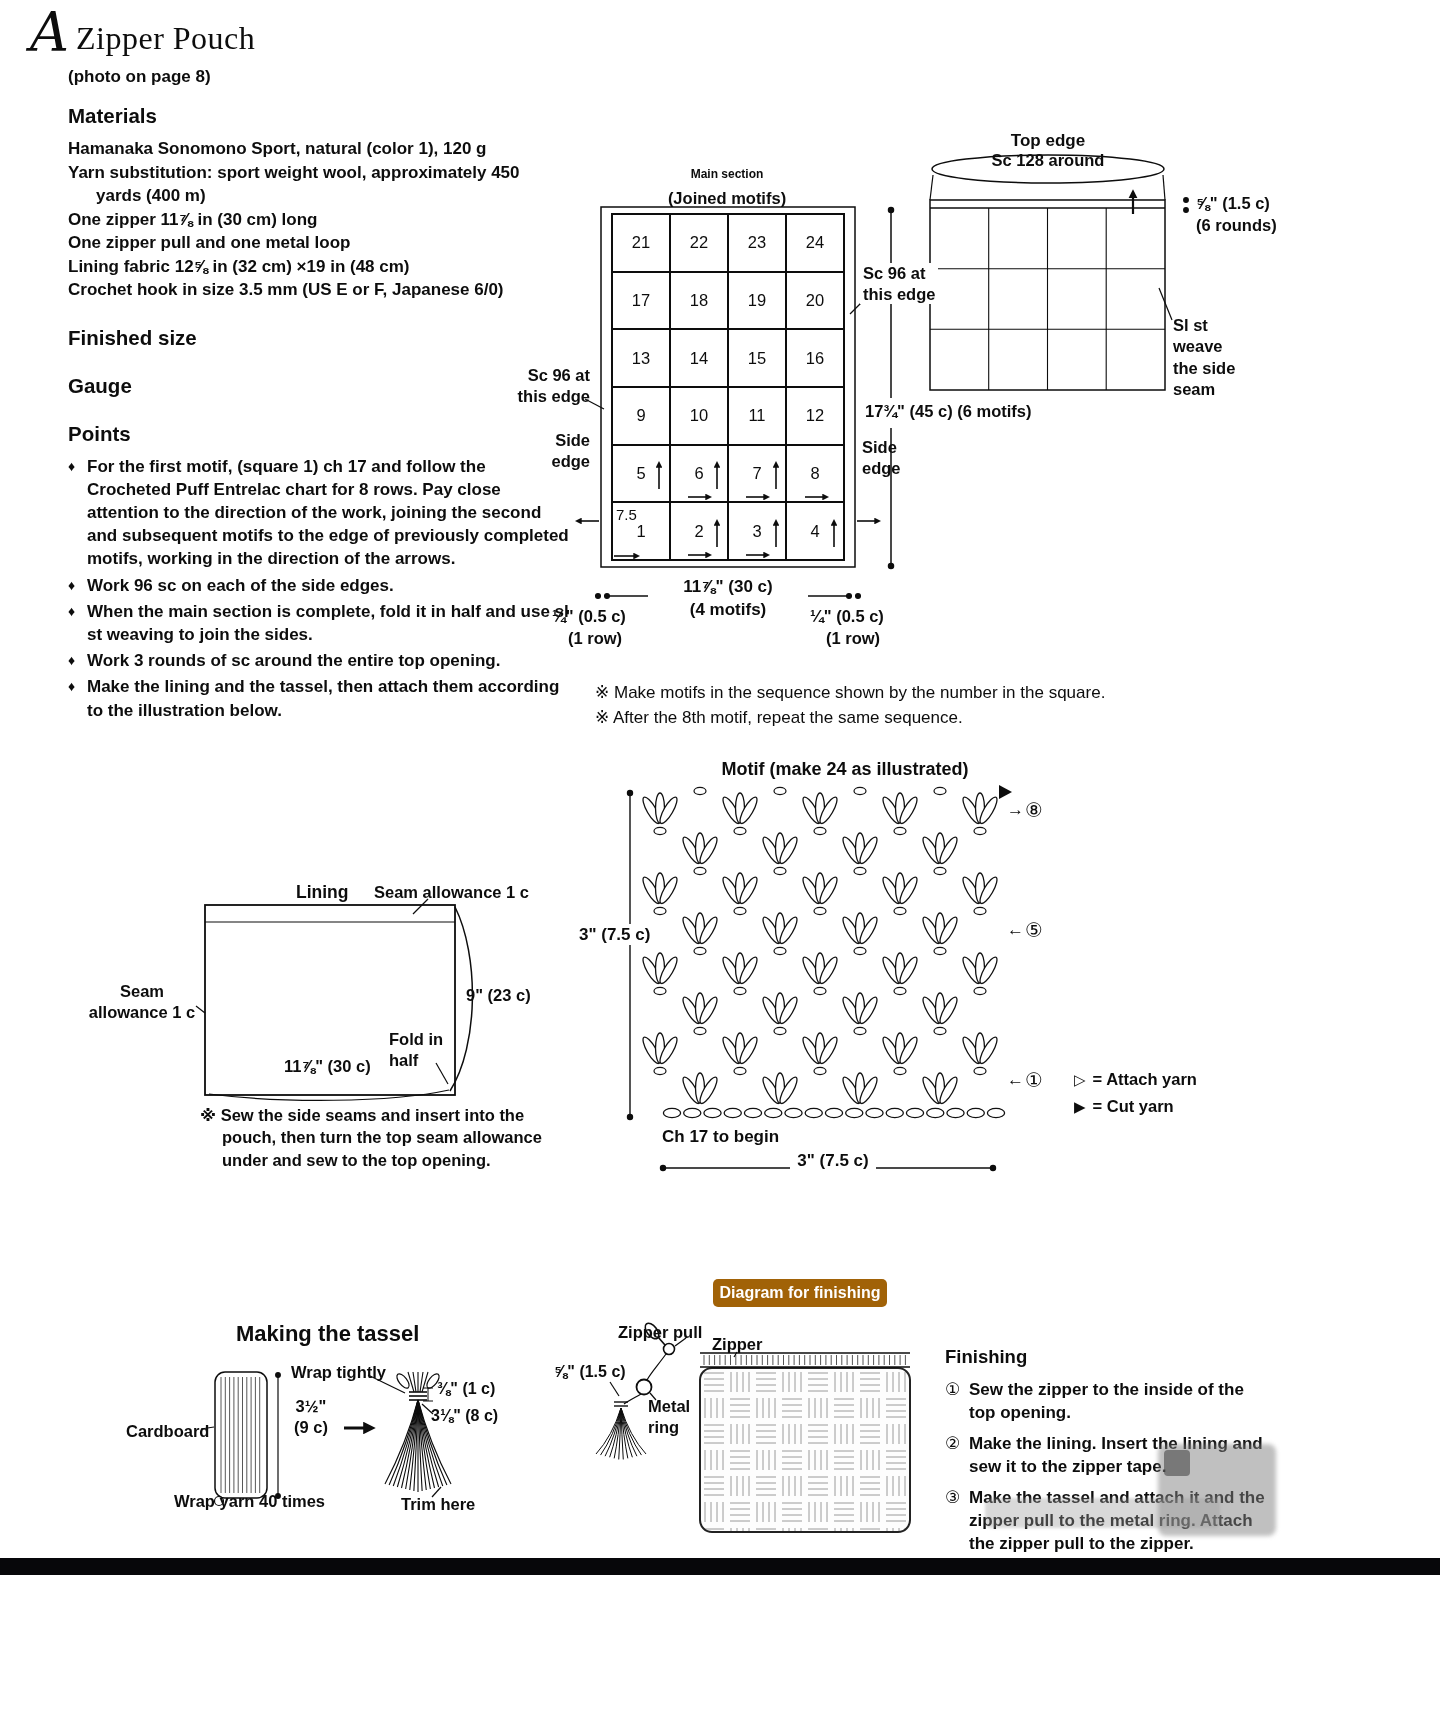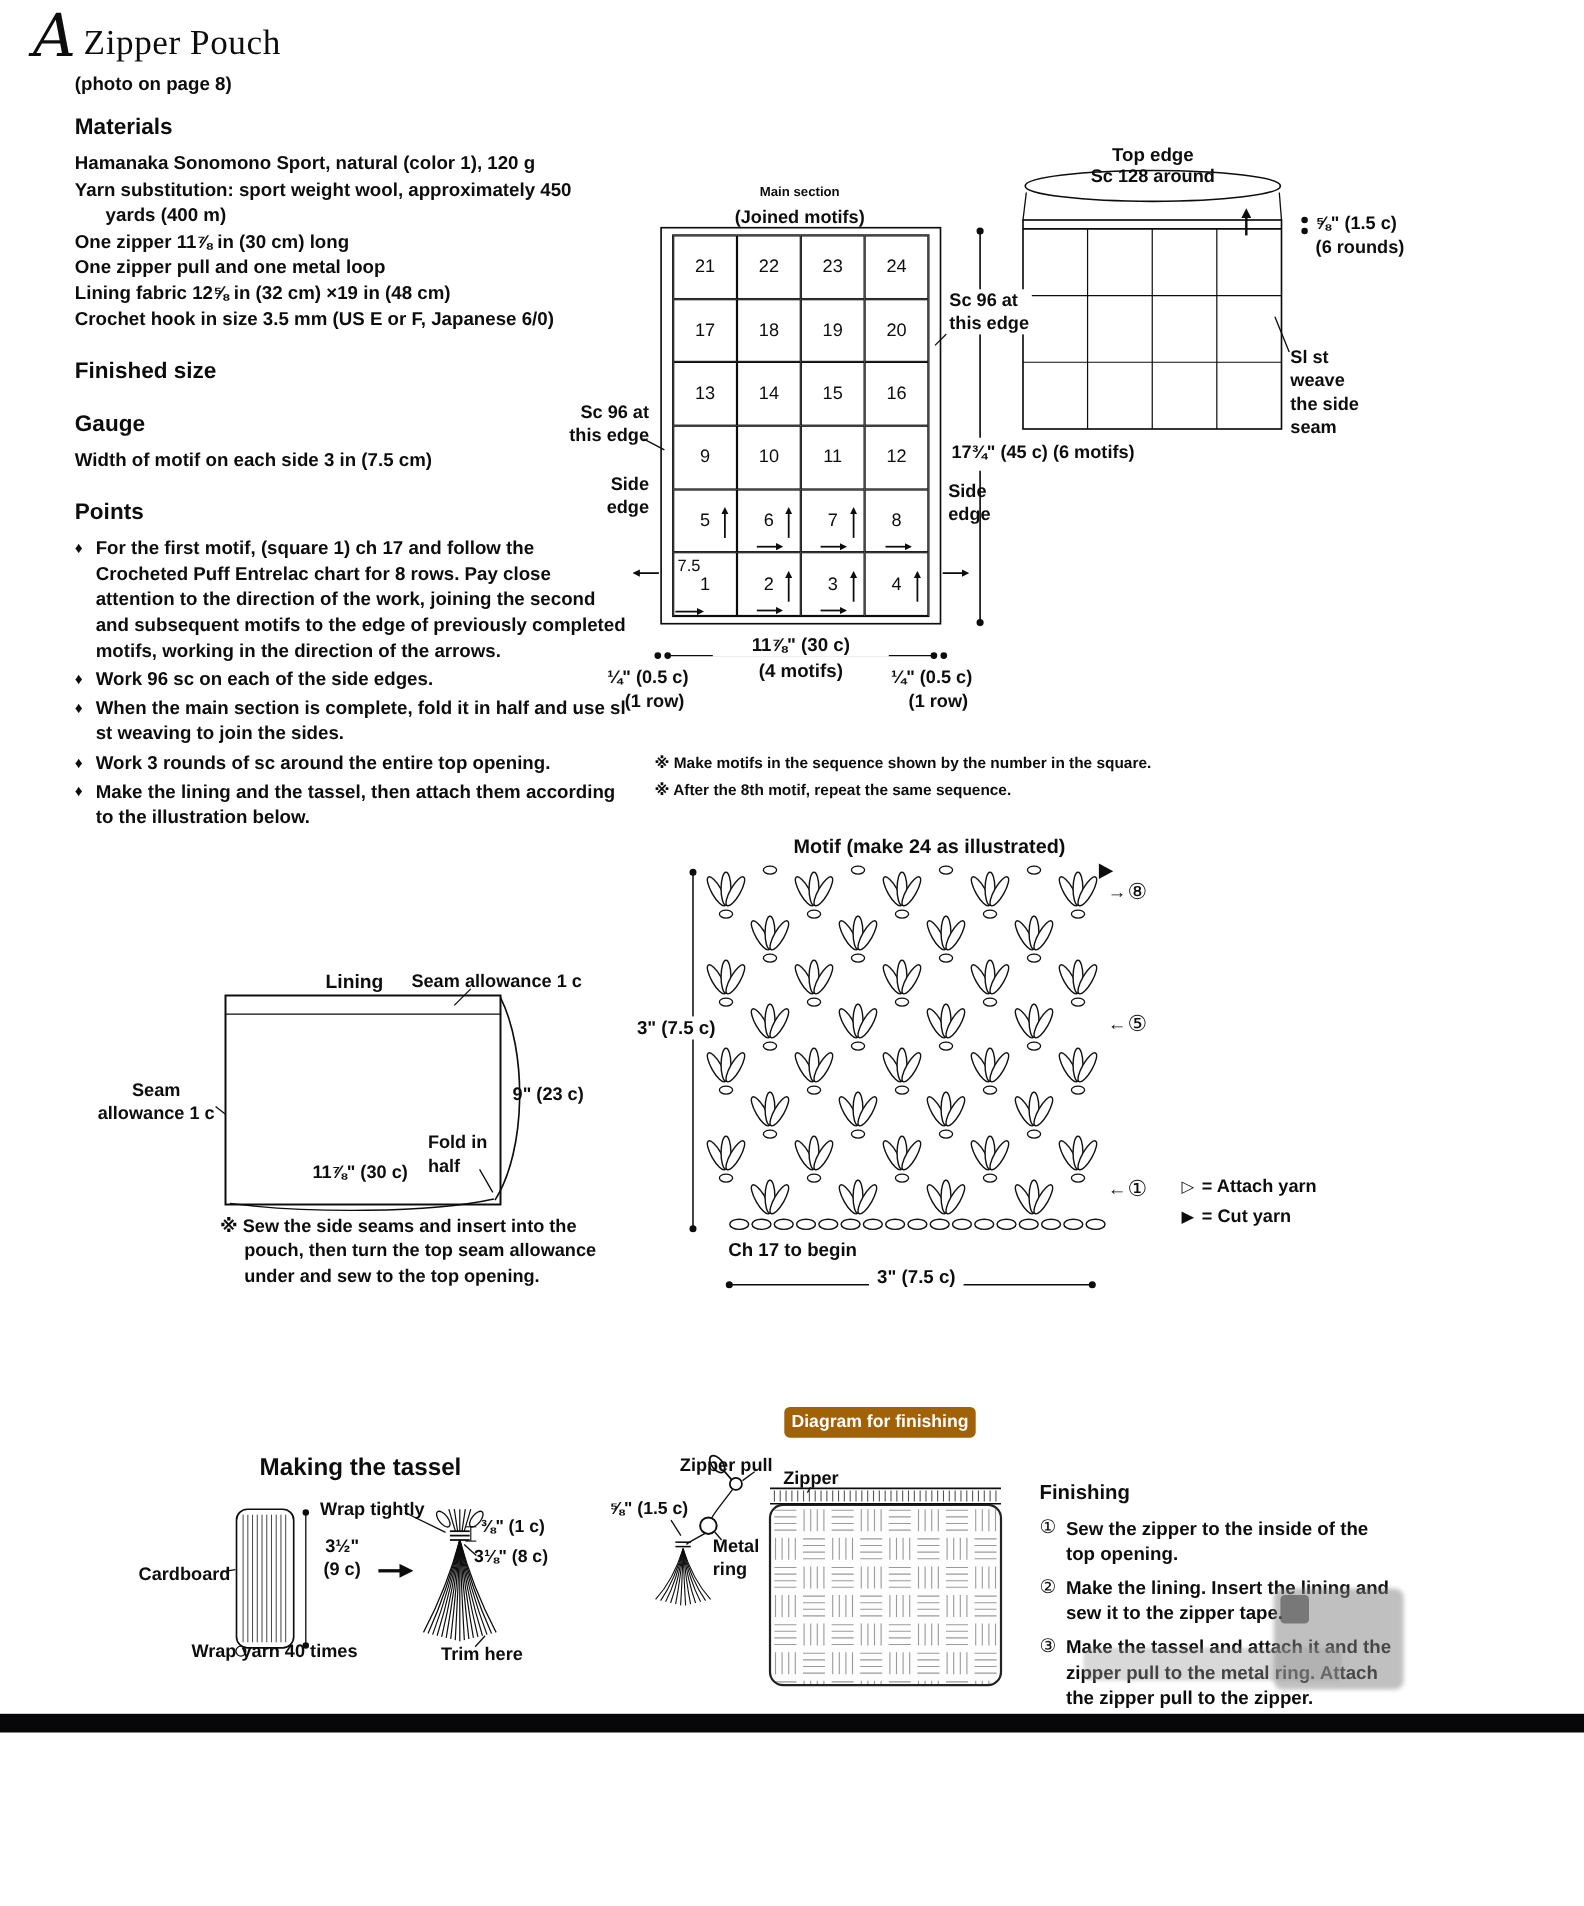--- a/index.html
+++ b/index.html
@@ -18,21 +18,21 @@
 .leftcol h2.first{margin-top:0}
 .body-t{font-size:17px;font-weight:700;line-height:23.5px}
 .mline{font-size:17px;font-weight:700;line-height:23.5px}
 .mline.ind{padding-left:28px}
 .pitem{display:flex;margin-bottom:3px}
 .pmark{width:19px;font-size:14px;padding-top:3px;font-weight:700}
 .ptext{flex:1;font-size:17px;font-weight:700;line-height:23.2px}
 #main-grid{position:absolute;left:611px;top:213px;width:234px;height:348px;display:grid;grid-template-columns:repeat(4,1fr);grid-template-rows:repeat(6,1fr);border:1.6px solid #0d0d0d;z-index:3;background:#fff}
 #main-grid .cell{border:.8px solid #0d0d0d;display:flex;align-items:center;justify-content:center;font-size:16.5px;font-weight:400}
 #notes{position:absolute;left:595px;top:681px;z-index:6}
-#notes .note{font-size:14px;font-weight:700;line-height:24.5px}
+#notes .note{font-size:17px;font-weight:400;line-height:24.5px}
 #row-markers{position:absolute;left:1007px;top:0;width:70px;height:1200px;z-index:6}
 .rowmark{position:absolute;left:0;display:flex;align-items:center;gap:1px}
 .rarrow{font-size:17px;font-weight:700}
 .rnum{font-size:20px;font-weight:400}
 #chart-legend{position:absolute;left:1074px;top:1066px;z-index:6}
 .legrow{display:flex;align-items:center;font-size:16.5px;font-weight:700;line-height:27px;gap:7px}
 .legsym{font-size:15px}
 .badge{position:absolute;left:713px;top:1279px;width:174px;height:28px;background:#a16207;border-radius:5px;color:#fff;font-size:16px;font-weight:700;text-align:center;line-height:28px;z-index:6}
 #finishing{position:absolute;left:945px;top:1346px;width:322px;z-index:6}
 #finishing h2{font-size:18.5px;font-weight:700;margin-bottom:10px}
@@ -662,21 +662,20 @@
       <div class="mline">Hamanaka Sonomono Sport, natural (color 1), 120 g</div>
       <div class="mline">Yarn substitution: sport weight wool, approximately 450</div>
       <div class="mline ind">yards (400 m)</div>
       <div class="mline">One zipper 11⅞ in (30 cm) long</div>
       <div class="mline">One zipper pull and one metal loop</div>
       <div class="mline">Lining fabric 12⅝ in (32 cm) ×19 in (48 cm)</div>
       <div class="mline">Crochet hook in size 3.5 mm (US E or F, Japanese 6/0)</div>
     </div>
     <h2>Finished size</h2>
     <h2>Gauge</h2>
-    <div class="body-t">Width of motif on each side 3 in (7.5 cm)</div>
     <h2>Points</h2>
     <div id="points-list">
       <div class="pitem">
           <span class="pmark">♦</span>
           <span class="ptext">For the first motif, (square 1) ch 17 and follow the Crocheted Puff Entrelac chart for 8 rows. Pay close attention to the direction of the work, joining the second and subsequent motifs to the edge of previously completed motifs, working in the direction of the arrows.</span>
         </div>
       <div class="pitem">
           <span class="pmark">♦</span>
           <span class="ptext">Work 96 sc on each of the side edges.</span>
         </div>

